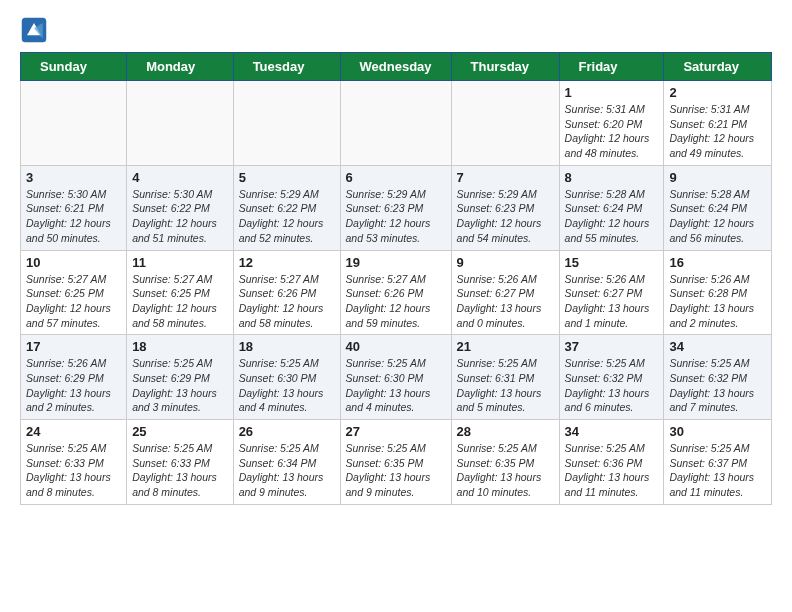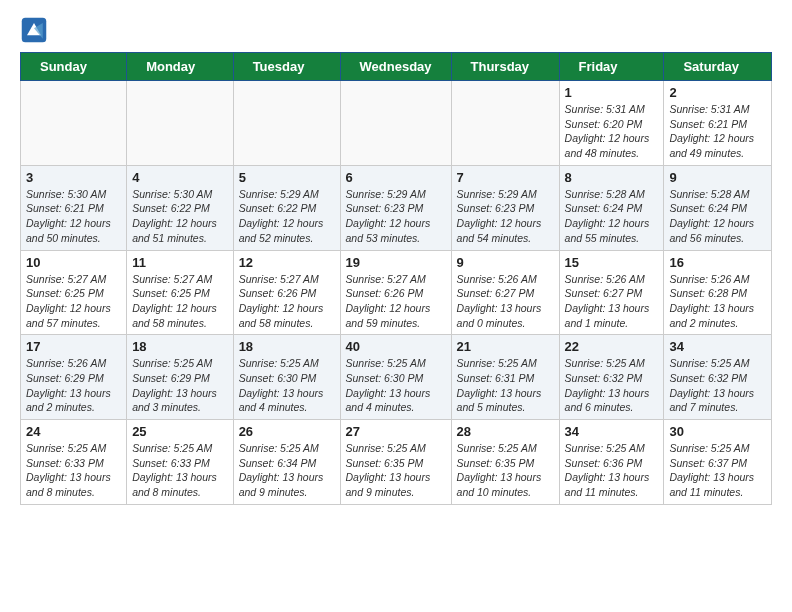--- a/index.html
+++ b/index.html
@@ -258,21 +258,21 @@
 Sunset: 6:30 PM
 Daylight: 13 hours and 4 minutes.</div>
         </td>
         <td>
           <span class="day-number">21</span>
           <div class="day-info" style="white-space: pre-line;">Sunrise: 5:25 AM
 Sunset: 6:31 PM
 Daylight: 13 hours and 5 minutes.</div>
         </td>
         <td>
-          <span class="day-number">22</span>
+          <span class="day-number">37</span>
           <div class="day-info" style="white-space: pre-line;">Sunrise: 5:25 AM
 Sunset: 6:32 PM
 Daylight: 13 hours and 6 minutes.</div>
         </td>
         <td>
           <span class="day-number">34</span>
           <div class="day-info" style="white-space: pre-line;">Sunrise: 5:25 AM
 Sunset: 6:32 PM
 Daylight: 13 hours and 7 minutes.</div>
         </td>

